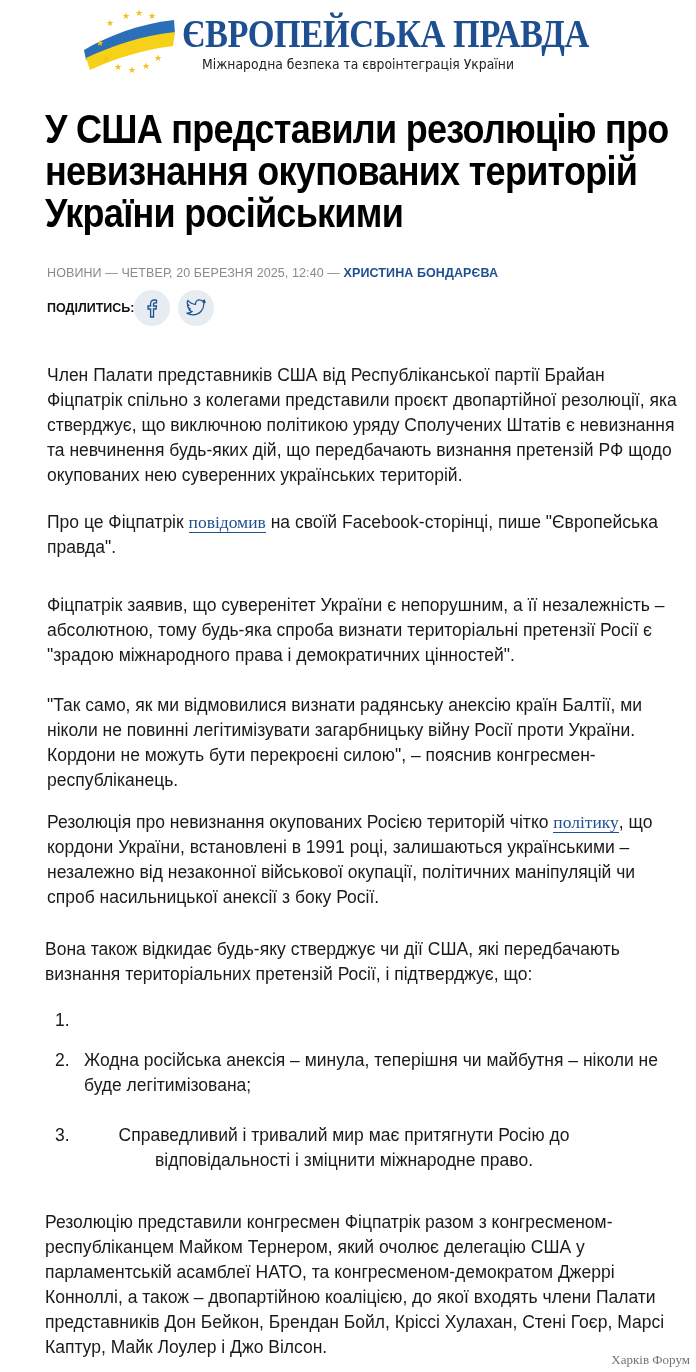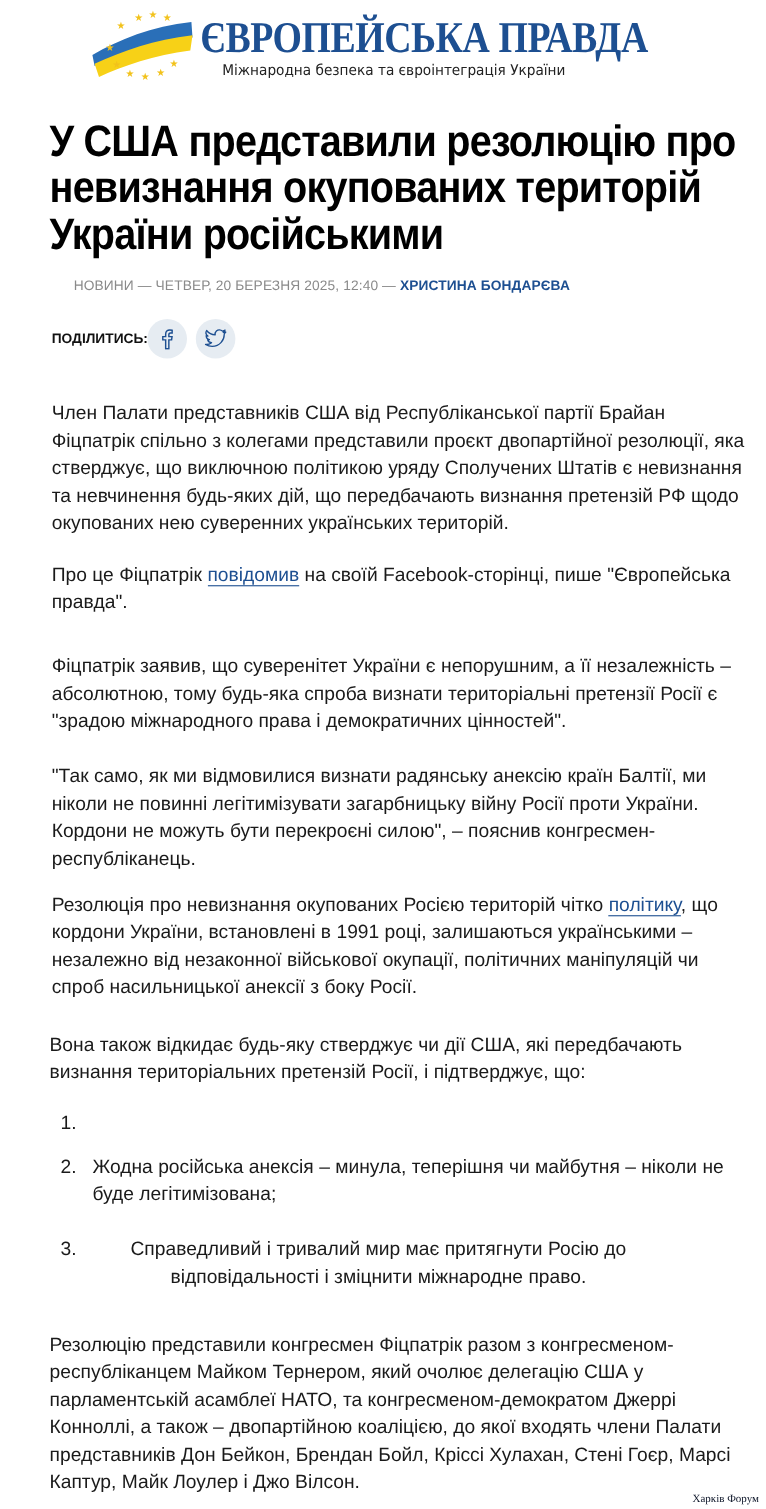--- a/index.html
+++ b/index.html
@@ -6,36 +6,36 @@
   html, body { width: 696px; height: 1372px; background: #ffffff; overflow: hidden; }
   body { font-family: "Liberation Sans", sans-serif; color: #1a1a1a; position: relative; }
 
   .header { position: absolute; left: 0; top: 0; width: 696px; height: 90px; }
   .logo-flag { position: absolute; left: 78px; top: 6px; width: 100px; height: 68px; }
   .logo-title { position: absolute; left: 182px; top: 12px; font-family: "Liberation Serif", serif; font-weight: bold; font-size: 40px; color: #1d4f91; letter-spacing: -0.5px; transform: scaleX(0.86); transform-origin: left top; white-space: nowrap; line-height: 44px; }
   .logo-sub { position: absolute; left: 202px; top: 56px; font-size: 13.5px; color: #222; white-space: nowrap; font-family: "DejaVu Sans", sans-serif; transform: scaleX(0.92); transform-origin: left top; }
 
   .article-title { position: absolute; left: 45px; top: 108px; width: 630px; font-family: "Liberation Sans", sans-serif; font-weight: bold; font-size: 40px; line-height: 42px; color: #000; letter-spacing: -0.8px; transform: scaleX(0.9); transform-origin: left top; width: 700px; }
 
-  .meta { position: absolute; left: 47px; top: 253px; font-size: 12.5px; color: #8a8a8a; white-space: nowrap; letter-spacing: 0.1px; margin-left: 20px; }
+  .meta { position: absolute; left: 47px; top: 266px; font-size: 12.5px; color: #8a8a8a; white-space: nowrap; letter-spacing: 0.1px; }
   .meta .author { color: #1d4f91; font-weight: bold; }
 
   .share { position: absolute; left: 47px; top: 290px; height: 36px; display: flex; align-items: center; }
   .share-label { font-size: 12.5px; font-weight: bold; color: #111; margin-right: 0; }
   .share-btn { width: 36px; height: 36px; border-radius: 50%; background: #e6ecf2; display: flex; align-items: center; justify-content: center; margin-right: 8px; }
 
   .body-text { position: absolute; left: 47px; width: 635px; font-size: 17.5px; line-height: 25px; color: #1a1a1a; }
   .body-text p { margin: 0; }
-  .link { color: #1d4f91; border-bottom: 1px solid #1d4f91; }
+  .link { color: #1d4f91; border-bottom: 1px solid #1d4f91; font-family: Liberation Serif, serif; }
 
   .list { position: absolute; left: 55px; width: 630px; font-size: 17.5px; line-height: 25px; color: #1a1a1a; }
   .list-item { display: flex; position: absolute; left: 0; width: 630px; }
   .list-num { width: 29px; flex-shrink: 0; }
 
-  .watermark { position: absolute; right: 6px; bottom: 4px; font-family: "Liberation Serif", serif; font-size: 10px; color: #0f172a; }
+  .watermark { position: absolute; right: 6px; bottom: 4px; font-family: "Liberation Serif", serif; font-size: 13px; color: #737373; }
 </style>
 </head>
 <body>
 
 <div class="header">
   <svg class="logo-flag" viewBox="0 0 100 68">
     <path d="M6 44 C 30 30, 60 18, 96 14 L 97 28 C 62 32, 32 42, 8 54 Z" fill="#2a6fb8"></path>
     <path d="M8 52 C 34 40, 62 30, 97 26 L 95 40 C 62 44, 34 54, 12 64 Z" fill="#f7d117"></path>
     <g fill="#f2c21b" font-size="9" font-family="DejaVu Sans, sans-serif">
       <text x="44" y="13">★</text>

